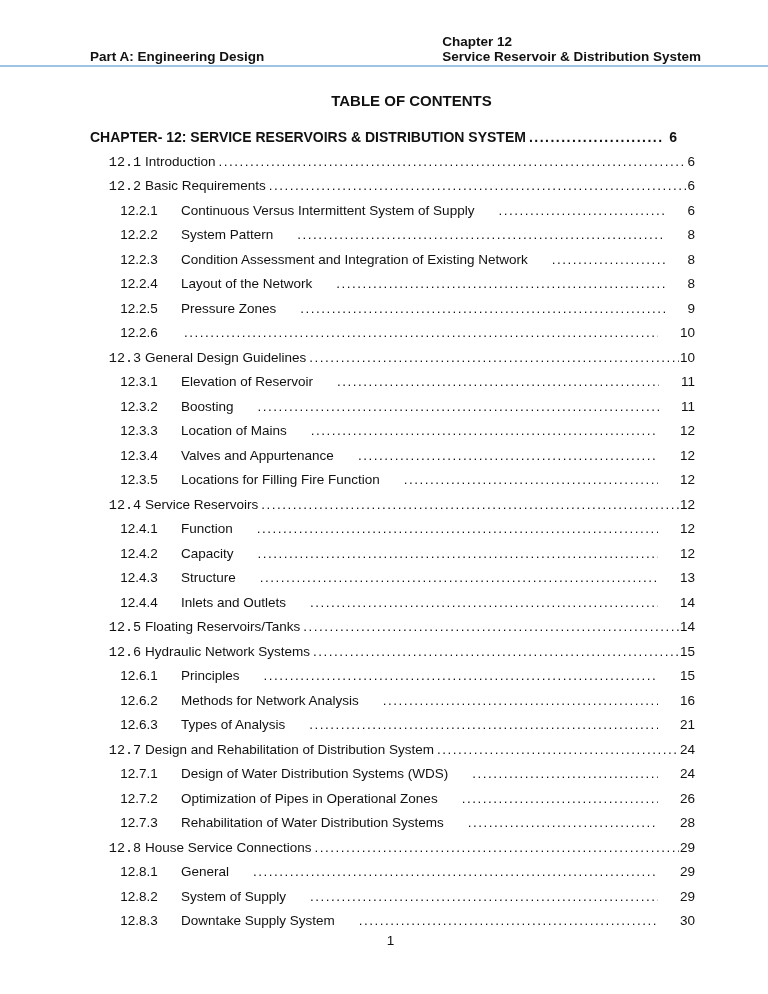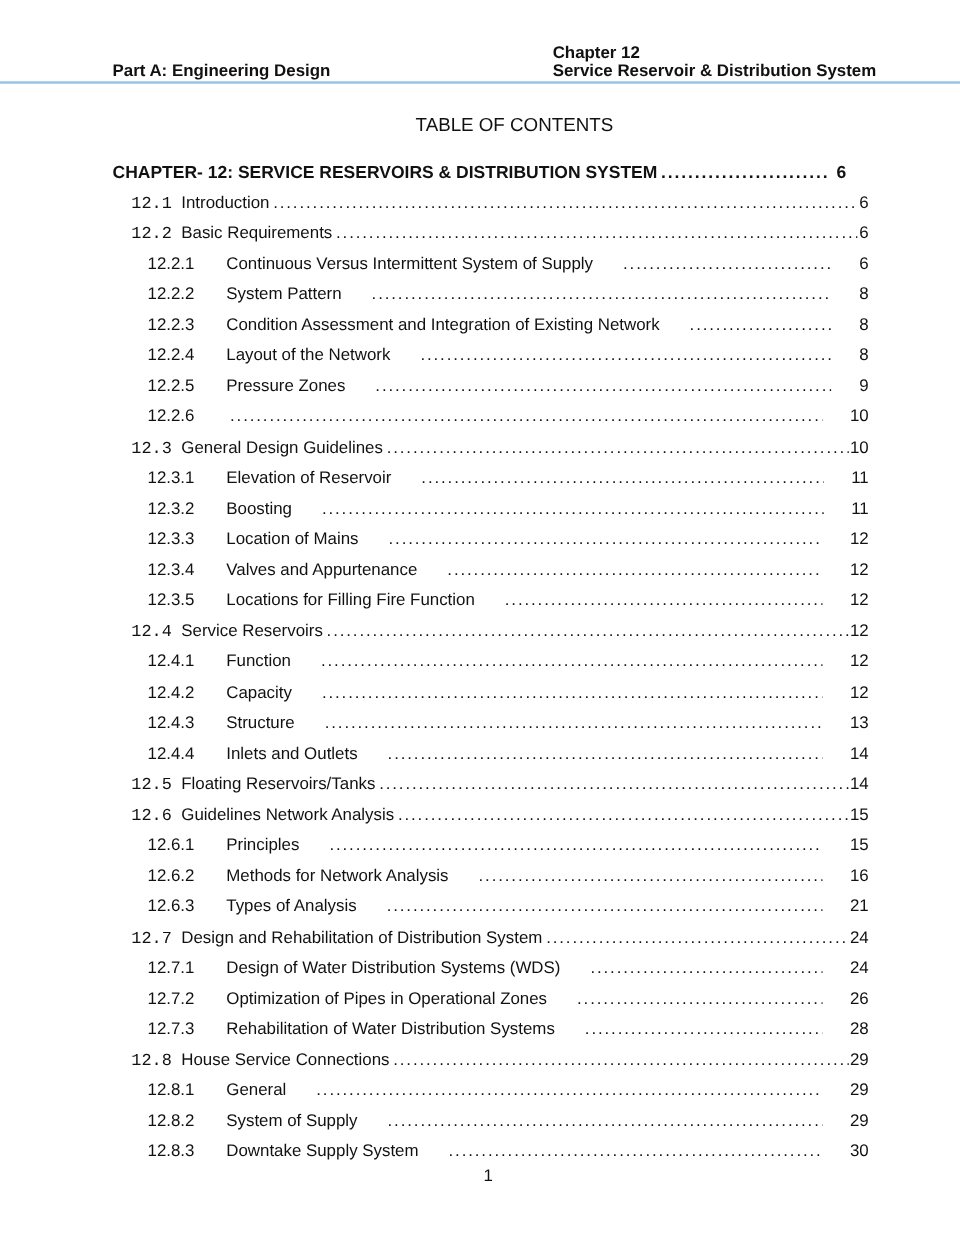--- a/index.html
+++ b/index.html
@@ -33,36 +33,37 @@
     border: none;
     border-top: 2px solid #9DC3E6;
     margin: 1px 0 0 0;
     width: 768px;
   }
 
   
   .doc-title {
     margin: 24px 35px 0 90px;   
     text-align: center;
-    font-weight: normal;
+    font-weight: bold;
     font-size: 15px;
     line-height: 20px;
   }
 
   
   .toc {
     margin: 14px 73px 0 90px;   
     font-size: 13.5px;
   }
   .toc-row {
     display: flex;
     align-items: baseline;
     line-height: 24.5px;
     height: 24.5px;
     white-space: nowrap;
+    text-align: center;
   }
   .toc-row.chapter {
     font-weight: bold;
     font-size: 14px;
     padding-right: 18px;        
   }
   .toc-row.level1 { padding-left: 15px; }
   .toc-row.level2 { padding-left: 28px; gap: 21px; }
   .toc-row.level1 .num { display: inline-block; width: 40px; flex: none; font-family: Liberation Mono, monospace; }
   .toc-row.level2 .num { display: inline-block; width: 42px; flex: none; }
@@ -229,21 +230,21 @@
     <span class="pagenum">14</span>
   </div>
         <div class="toc-row level1">
     <span class="num">12.5</span>
     <span class="title-text">Floating Reservoirs/Tanks</span>
     <span class="leader"></span>
     <span class="pagenum">14</span>
   </div>
         <div class="toc-row level1">
     <span class="num">12.6</span>
-    <span class="title-text">Guidelines Network Analysis</span>
+    <span class="title-text">Hydraulic Network Systems</span>
     <span class="leader"></span>
     <span class="pagenum">15</span>
   </div>
         <div class="toc-row level2">
     <span class="num">12.6.1</span>
     <span class="title-text">Principles</span>
     <span class="leader"></span>
     <span class="pagenum">15</span>
   </div>
         <div class="toc-row level2">

